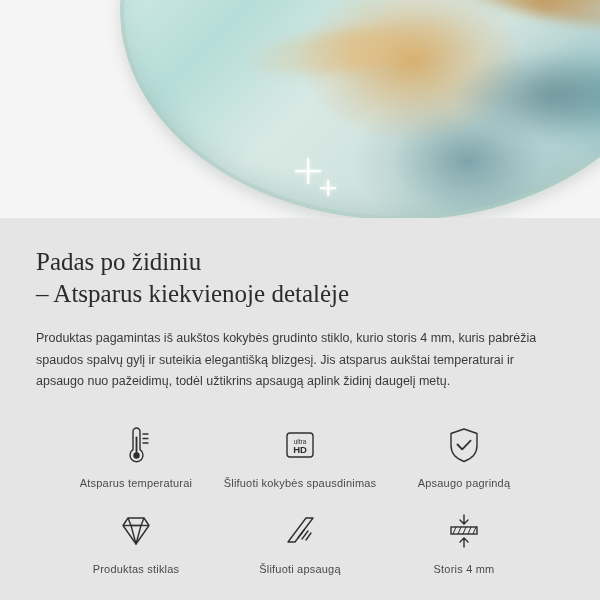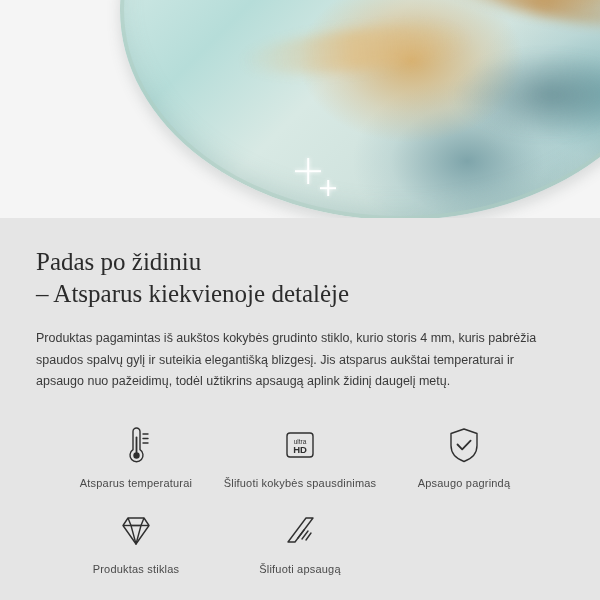--- a/index.html
+++ b/index.html
@@ -214,16 +214,27 @@
       <div class="feature">
         <div class="glyph">
           <svg width="40" height="38" viewBox="0 0 40 38" fill="none" stroke="#2f2f2f" stroke-width="1.4" stroke-linejoin="round" stroke-linecap="round">
             <path d="M8 30L26 6h7L15 30z"></path>
             <path d="M18 26l6-8M22 27l6-8M26 28l5-7"></path>
           </svg>
         </div>
         <div class="caption">Šlifuoti apsaugą</div>
       </div>
 
+      <div class="feature">
+        <div class="glyph">
+          <svg width="40" height="40" viewBox="0 0 40 40" fill="none" stroke="#2f2f2f" stroke-width="1.4" stroke-linecap="round">
+            <path d="M20 4v8M16 9l4 4 4-4"></path>
+            <rect x="7" y="16" width="26" height="7"></rect>
+            <path d="M9 23l3-7M14 23l3-7M19 23l3-7M24 23l3-7M29 23l3-7" stroke-width="1"></path>
+            <path d="M20 36v-8M16 31l4-4 4 4"></path>
+          </svg>
+        </div>
+        <div class="caption">Storis 4 mm</div>
+      </div>
 
     </div>
   </div>
 </div>
 
 </body></html>

